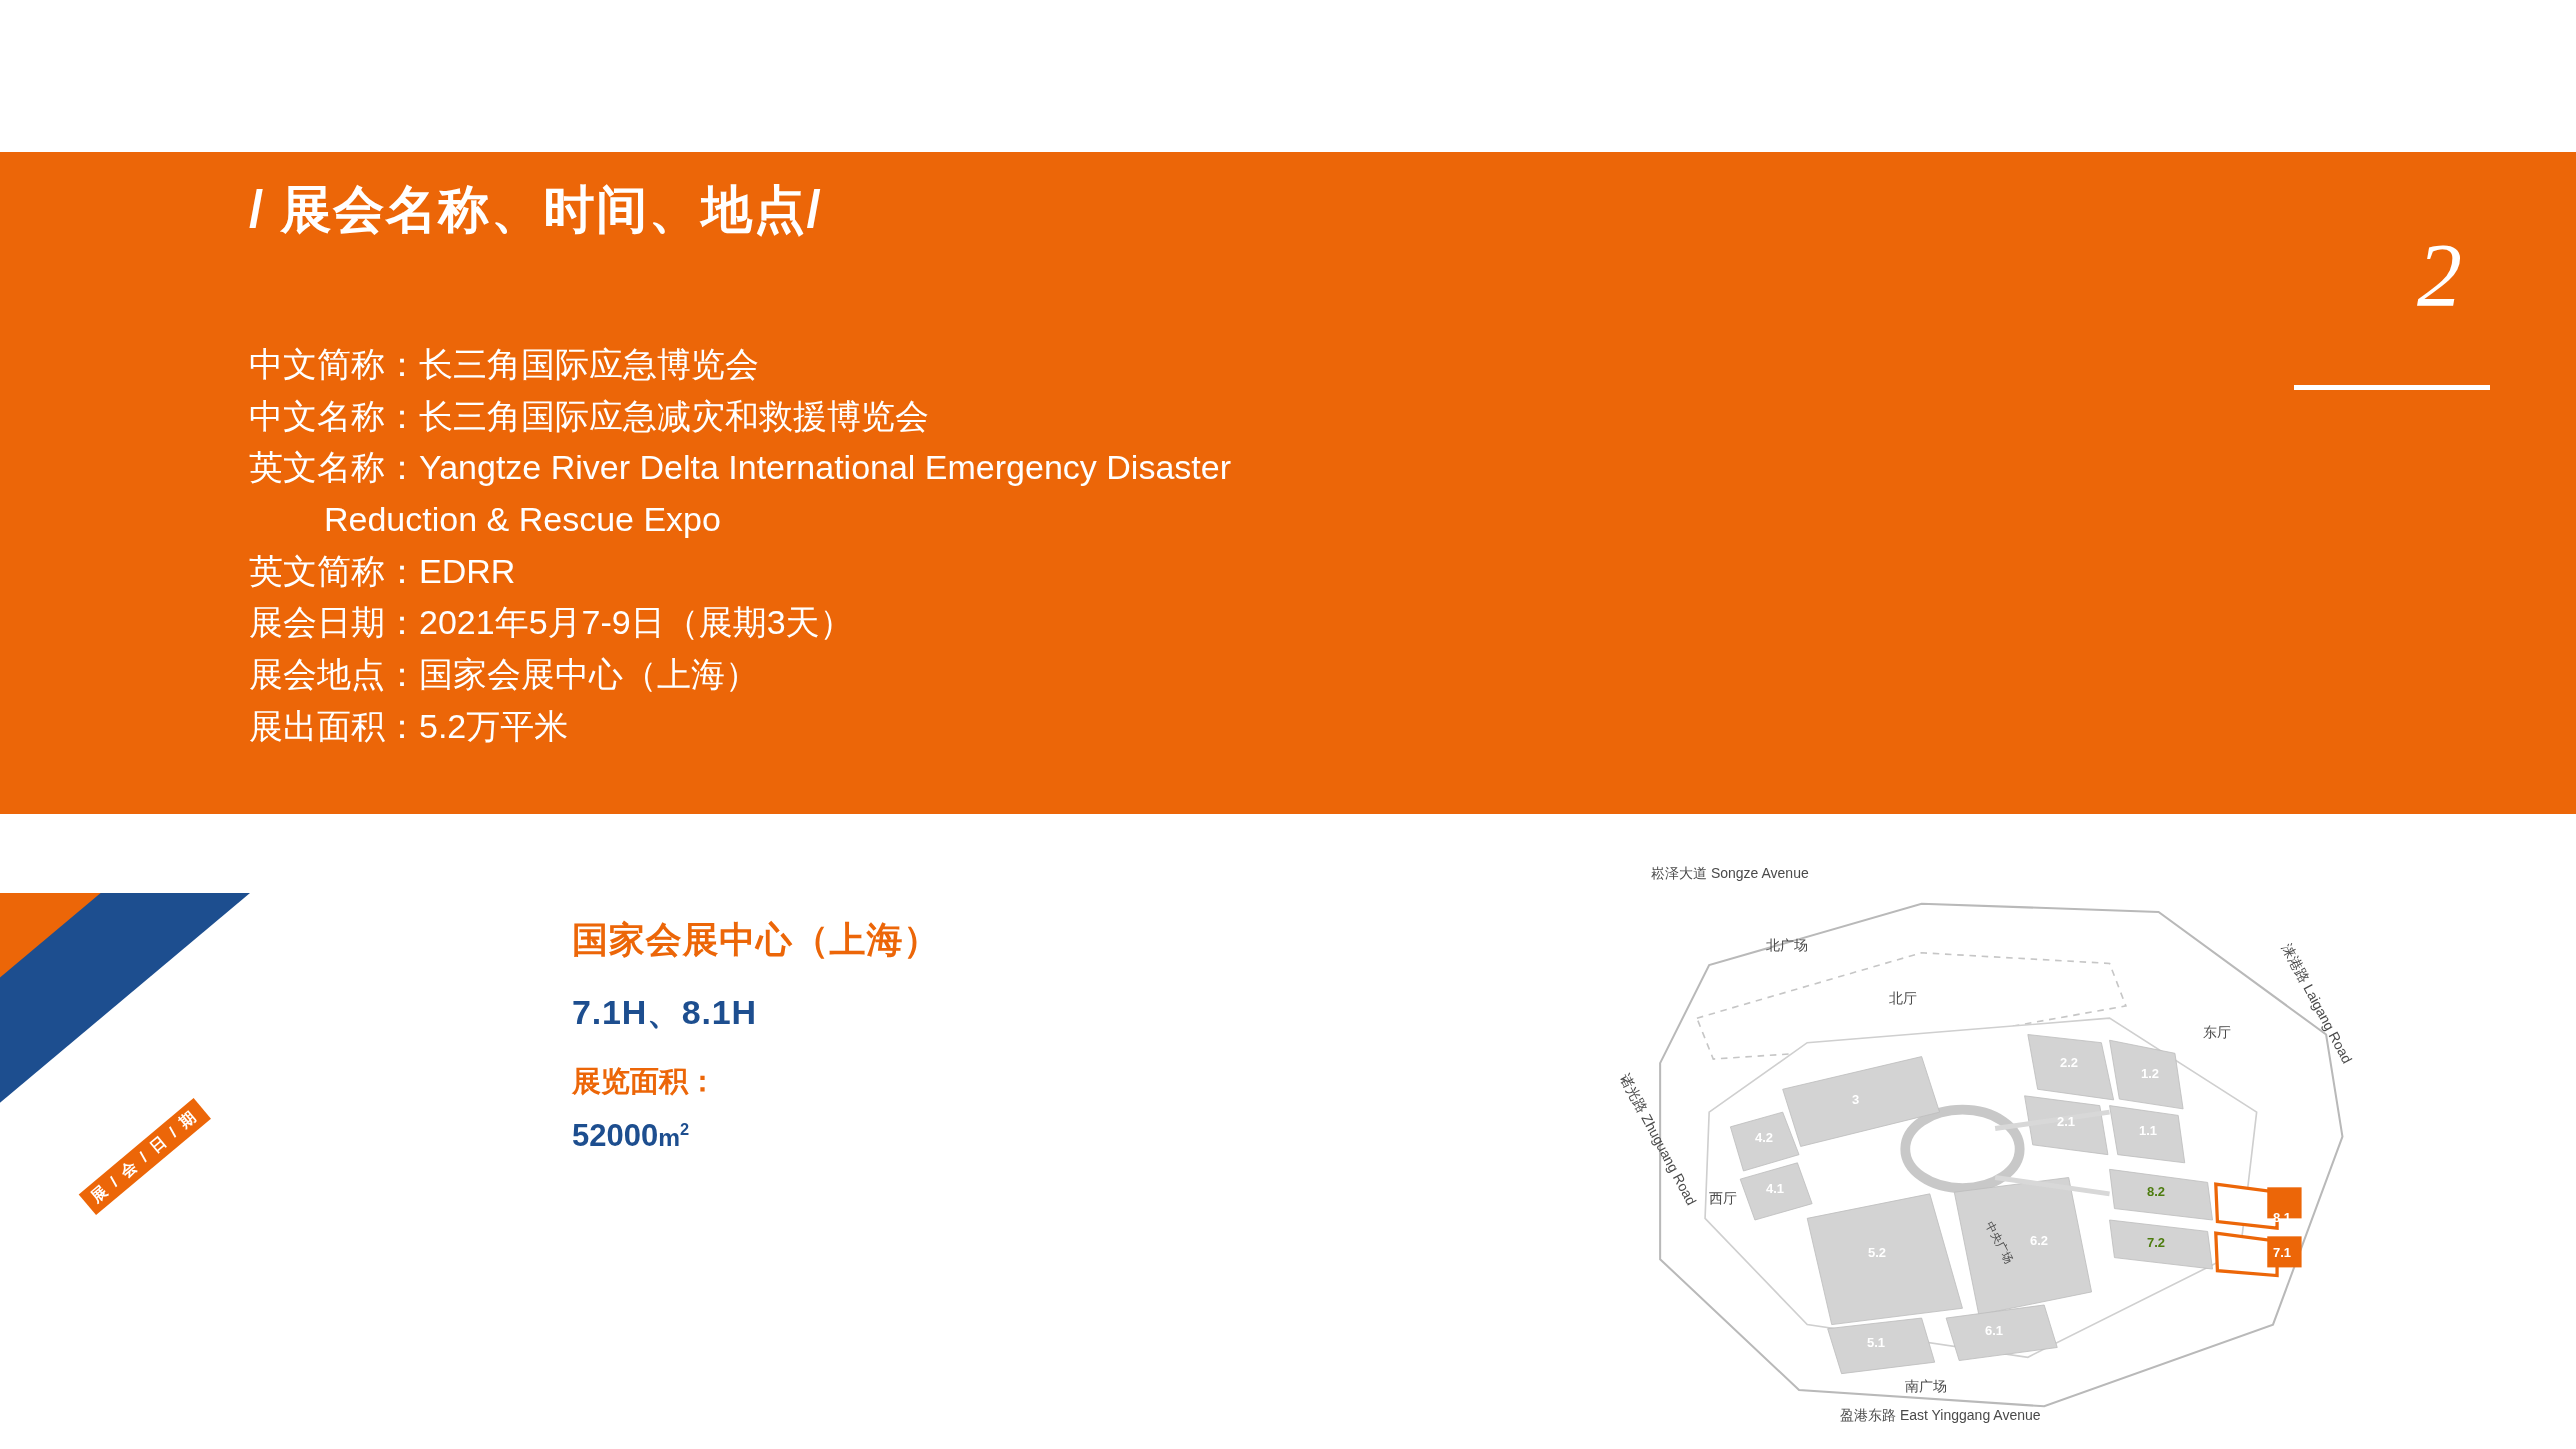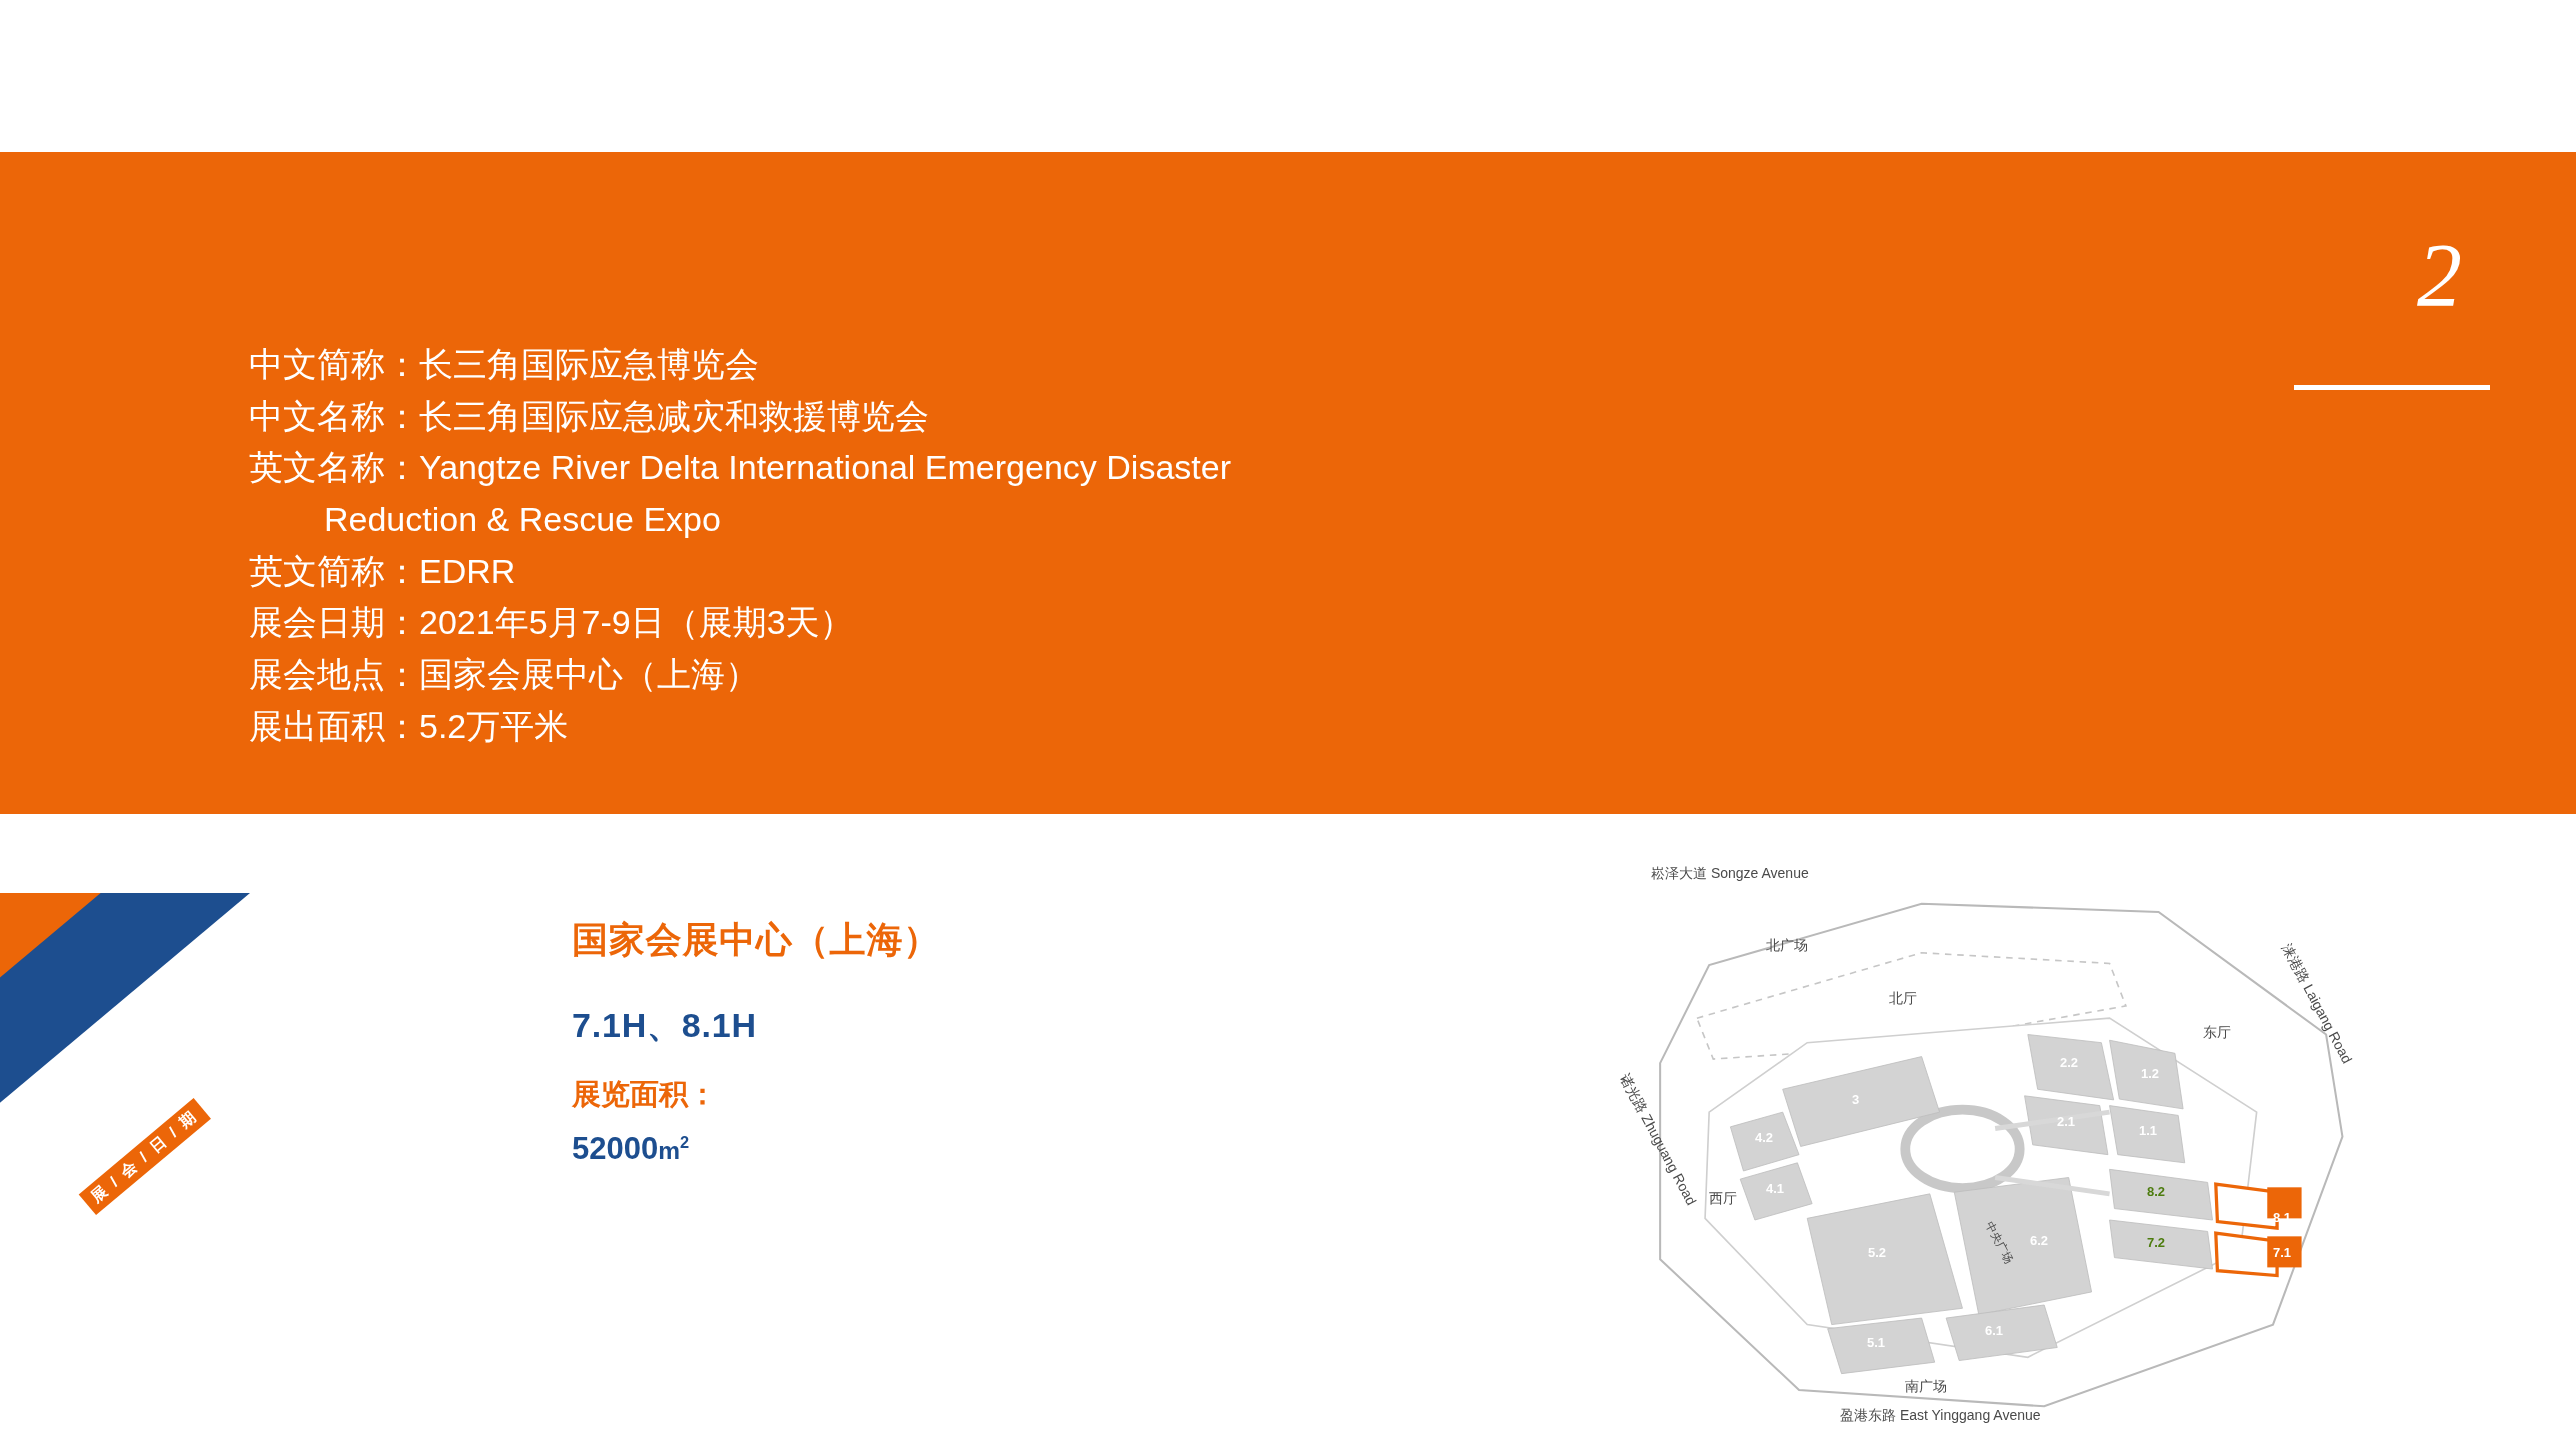--- a/index.html
+++ b/index.html
@@ -71,21 +71,21 @@
   .date-range{
     font-size:28px;margin-top:3.3px;letter-spacing:0.8px;
   }
   .date-range .small{font-size:17px;}
 
   
   .venue{
     position:absolute;left:572px;top:916px;
   }
   .venue-name{color:#ec6608;font-size:36px;font-weight:bold;letter-spacing:0.8px;}
-  .venue-halls{color:#1d4e8f;font-size:34px;font-weight:bold;margin-top:38px;letter-spacing:0.8px;}
+  .venue-halls{color:#1d4e8f;font-size:34px;font-weight:bold;margin-top:25px;letter-spacing:0.8px;}
   .venue-area-label{color:#ec6608;font-size:29px;font-weight:bold;margin-top:26px;}
   .venue-area-value{color:#1d4e8f;font-size:31px;font-weight:bold;margin-top:16.4px;}
   .venue-area-value .unit{font-size:24.5px;font-weight:bold;}
   .venue-area-value sup{font-size:16.4px;}
 
   
   .map-wrap{
     position:absolute;left:1537px;top:867px;width:949px;height:572px;
   }
   .map-label{
@@ -107,20 +107,21 @@
   <div class="tr-clip">
     
     
   </div>
 
   <div class="orange-band">
     <div class="page-num">2</div>
     <div class="page-num-rule"></div>
   </div>
 
+  <div class="band-title">/ 展会名称、时间、地点/</div>
 
   <div class="info-block">
     <span class="info-line">中文简称：长三角国际应急博览会</span>
     <span class="info-line">中文名称：长三角国际应急减灾和救援博览会</span>
     <span class="info-line">英文名称：Yangtze River Delta International Emergency Disaster</span>
     <span class="info-line indent">Reduction &amp; Rescue Expo</span>
     <span class="info-line">英文简称：EDRR</span>
     <span class="info-line">展会日期：2021年5月7-9日（展期3天）</span>
     <span class="info-line">展会地点：国家会展中心（上海）</span>
     <span class="info-line">展出面积：5.2万平米</span>

